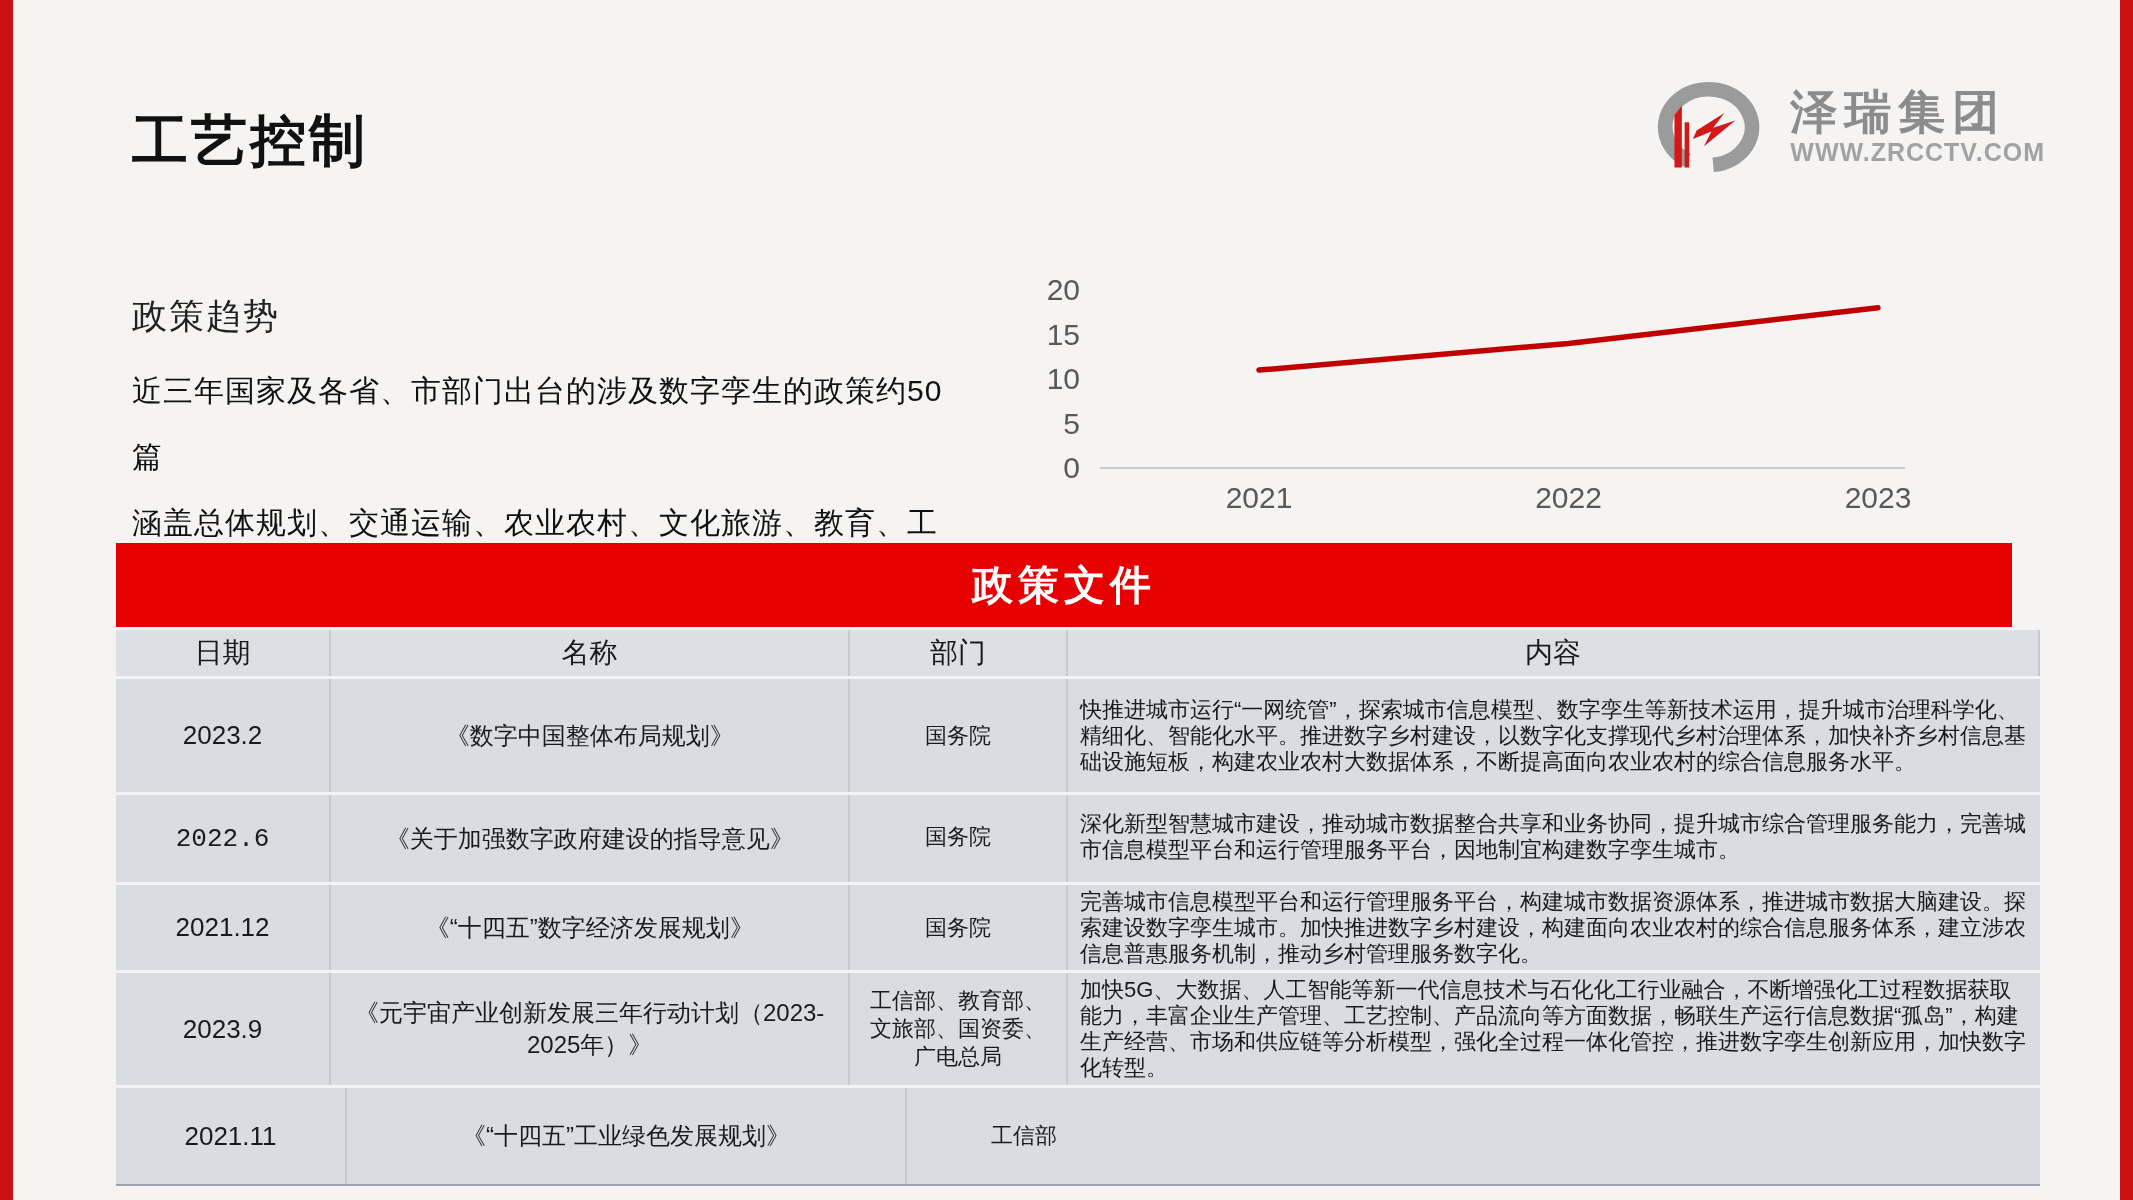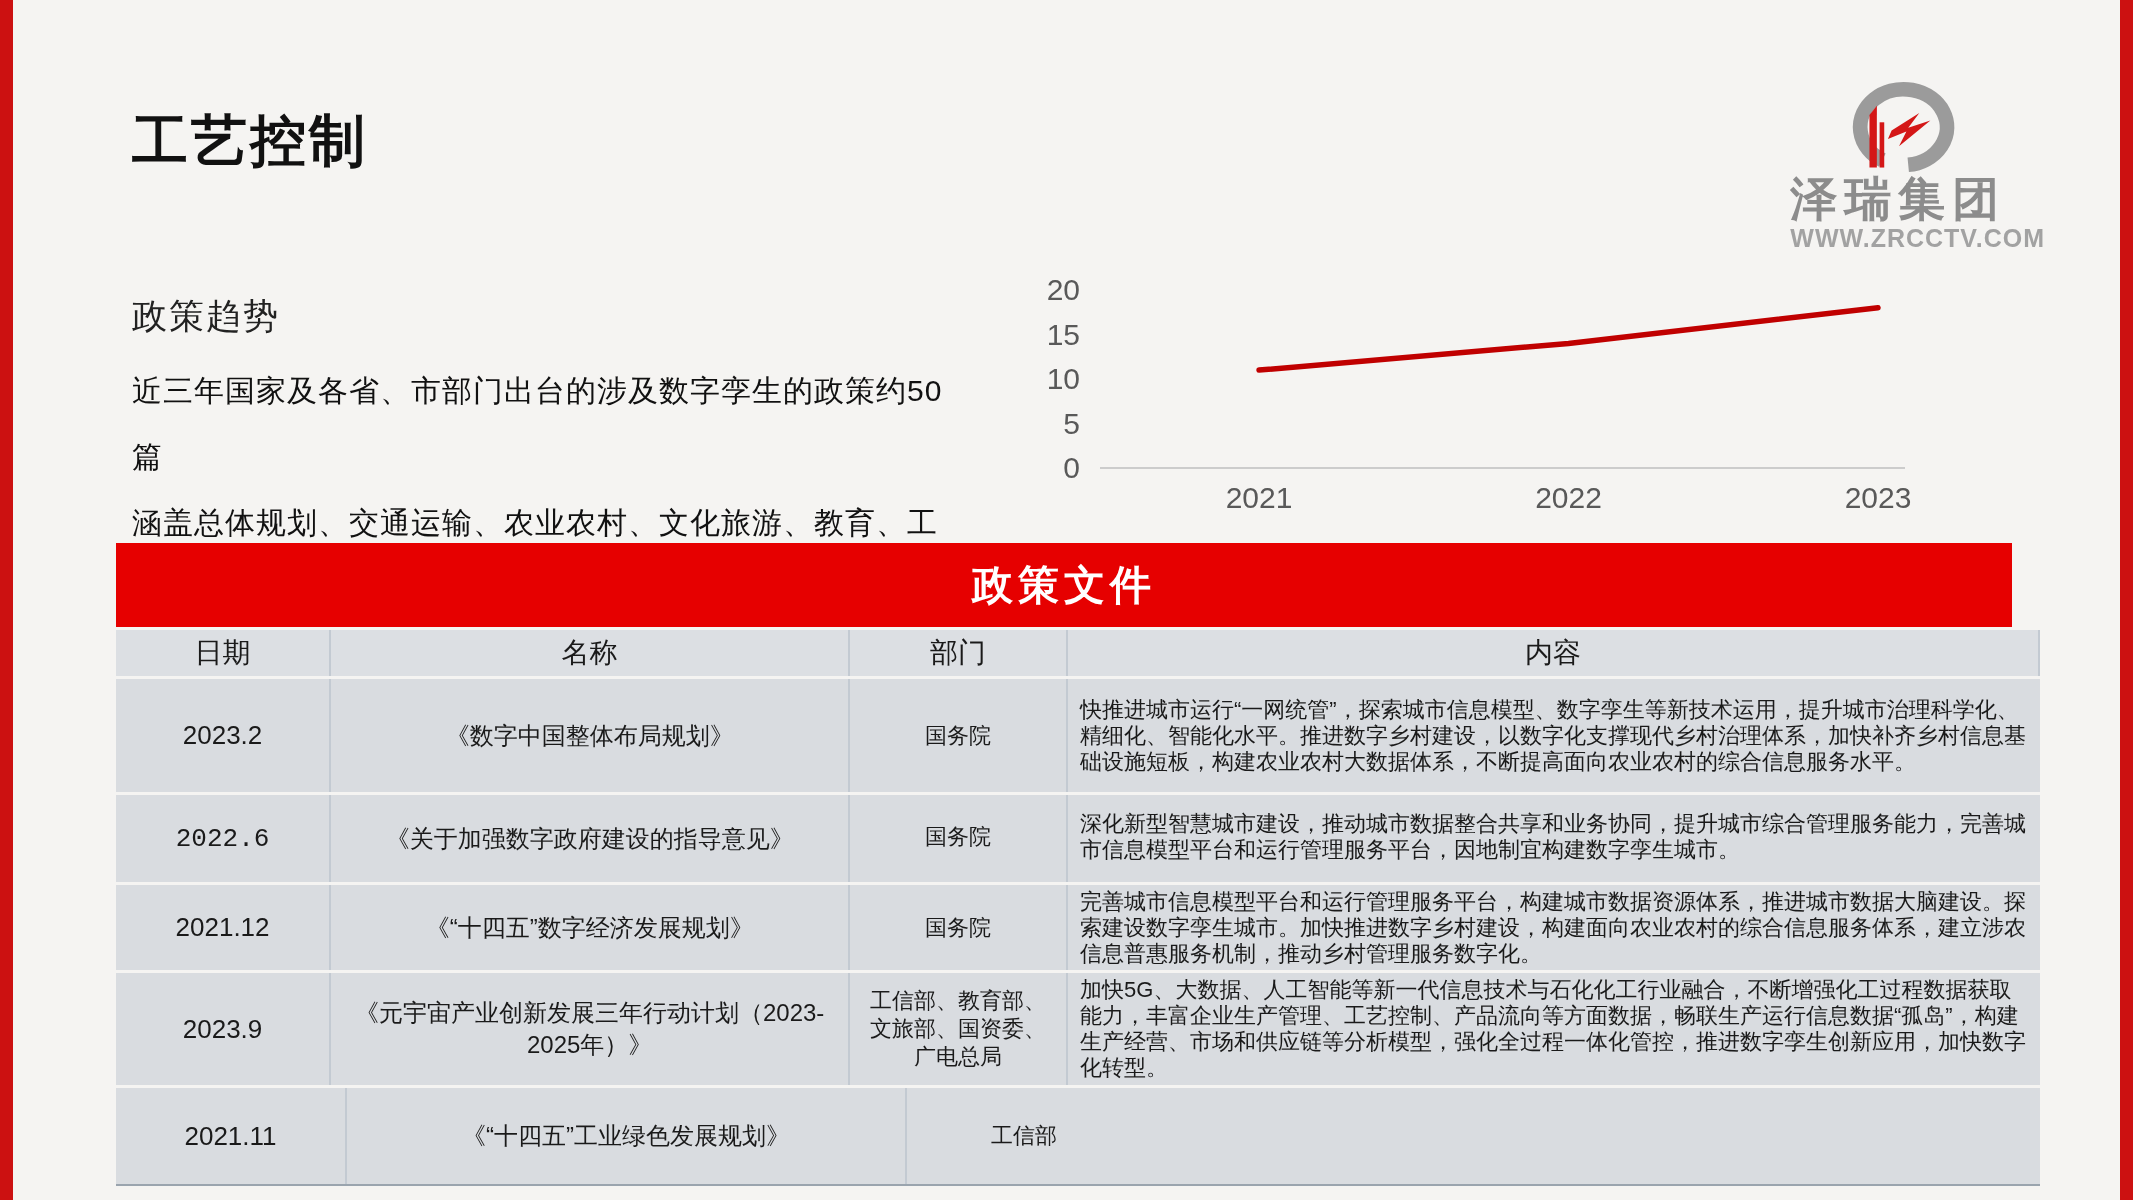--- a/index.html
+++ b/index.html
@@ -11,21 +11,21 @@
   }
   .edge-bar{position:absolute;top:0;width:13px;height:1200px;background:#cc1111;}
   .edge-bar.left{left:0;}
   .edge-bar.right{right:0;}
 
   .page-title{
     position:absolute;left:132px;top:104px;
     font-size:56px;font-weight:900;letter-spacing:3px;color:#111;
   }
 
-  .logo{position:absolute;right:88px;top:78px;display:flex;align-items:center;flex-direction:column;}
+  .logo{position:absolute;right:88px;top:78px;display:flex;align-items:center;}
   .logo-mark{width:120px;height:96px;margin-right:14px;}
   .logo-text{display:flex;flex-direction:column;line-height:1.05;}
   .logo-name{font-size:47px;font-weight:700;color:#8c8c8c;letter-spacing:7px;}
   .logo-url{font-size:25px;font-weight:700;color:#a2a2a2;letter-spacing:1px;margin-top:2px;}
 
   .trend-heading{
     position:absolute;left:132px;top:293px;
     font-size:35px;font-weight:500;color:#222;letter-spacing:2px;
   }
   .trend-paragraph{

